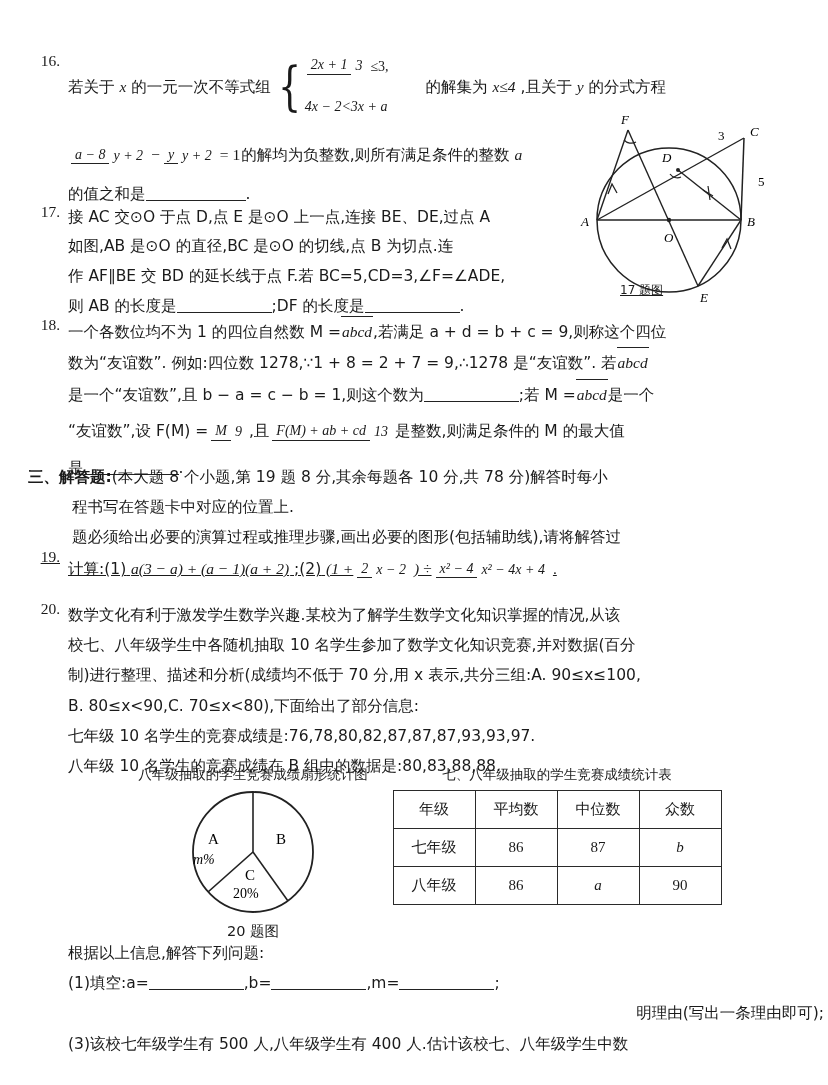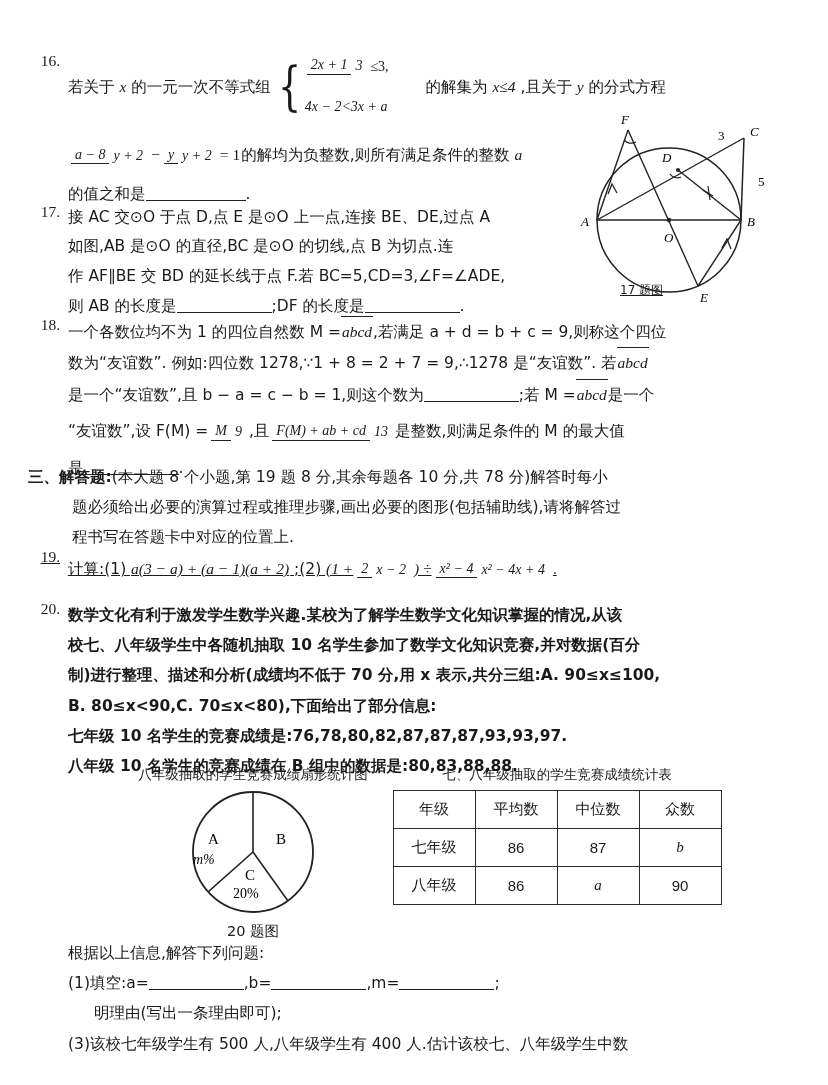--- a/index.html
+++ b/index.html
@@ -46,21 +46,21 @@
   .sec .lab{font-weight:bold;font-family:"DejaVu Sans","Liberation Sans",sans-serif;white-space:nowrap;}
 
   
   .statsrow{position:relative;height:175px;}
   .piewrap{position:absolute;left:118px;top:0;width:270px;text-align:center;}
   .pietitle{font-size:13.5px;font-family:"DejaVu Sans","Liberation Sans",sans-serif;}
   .tablewrap{position:absolute;left:392px;top:0;width:330px;text-align:center;}
   table.stat{border-collapse:collapse;margin:6px auto 0 auto;}
   table.stat td{border:1.6px solid #2a2a2a;width:79px;height:35px;text-align:center;
       font-size:15px;font-family:"DejaVu Sans","Liberation Sans",sans-serif;}
-  table.stat td.num{font-family:Liberation Sans, sans-serif;font-style:normal;text-align:center;}
+  table.stat td.num{font-family:Liberation Serif, serif;font-style:normal;text-align:center;}
   table.stat td.var{font-family:"Liberation Serif",serif;font-style:italic;}
   .piecap{font-size:14.5px;font-family:"DejaVu Sans","Liberation Sans",sans-serif;margin-top:2px;}
 </style>
 </head>
 <body>
 
 <div class="page">
 
   <div class="q" style="position:absolute;left:24px;top:52px;width:780px;">
     <div class="qnum">16.</div>
@@ -186,22 +186,22 @@
       </div>
     </div>
   </div>
 
   <div class="sec" style="position:absolute;left:28px;top:462px;width:790px;">
     <div style="width:44px;flex:0 0 44px;"></div>
     <div style="flex:1;margin-left:-44px;">
       <div class="line">
         <span class="lab">三、解答题:</span><span class="cn">(本大题 8 个小题,第 19 题 8 分,其余每题各 10 分,共 78 分)解答时每小</span>
       </div>
+      <div class="line cn" style="margin-left:44px;">程书写在答题卡中对应的位置上.</div>
       <div class="line cn" style="margin-left:44px;">题必须给出必要的演算过程或推理步骤,画出必要的图形(包括辅助线),请将解答过</div>
-      <div class="line cn" style="margin-left:44px;">程书写在答题卡中对应的位置上.</div>
     </div>
   </div>
 
   <div class="q" style="position:absolute;left:24px;top:548px;width:790px;text-decoration:underline;">
     <div class="qnum">19.</div>
     <div class="qbody">
       <div class="line" style="line-height:2.7;">
         <span class="cn">计算:(1)</span>
         <span class="mi">a(3 − a) + (a − 1)(a + 2)</span>
         <span class="cn">;(2)</span>
@@ -211,21 +211,21 @@
           </span><span class="mi">) ÷</span><span class="frac">
             <span class="num">x² − 4</span>
             <span class="den">x² − 4x + 4</span>
           </span><span class="mn">.</span>
       </div>
     </div>
   </div>
 
   <div class="q" style="position:absolute;left:24px;top:600px;width:800px;">
     <div class="qnum">20.</div>
-    <div class="qbody" style="line-height:1.95;font-weight:bold;">
+    <div class="qbody" style="line-height:1.95;">
       <div class="line cn">数学文化有利于激发学生数学兴趣.某校为了解学生数学文化知识掌握的情况,从该</div>
       <div class="line cn">校七、八年级学生中各随机抽取 10 名学生参加了数学文化知识竞赛,并对数据(百分</div>
       <div class="line cn">制)进行整理、描述和分析(成绩均不低于 70 分,用 x 表示,共分三组:A. 90≤x≤100,</div>
       <div class="line cn">B. 80≤x&lt;90,C. 70≤x&lt;80),下面给出了部分信息:</div>
       <div class="line cn">七年级 10 名学生的竞赛成绩是:76,78,80,82,87,87,87,93,93,97.</div>
       <div class="line cn">八年级 10 名学生的竞赛成绩在 B 组中的数据是:80,83,88,88.</div>
     </div>
   </div>
 
   <div class="statsrow" style="position:absolute;left:0;top:766px;width:828px;padding-left:16px;">
@@ -273,18 +273,18 @@
       </tbody>
         </table>
     </div>
   </div>
 
   <div style="position:absolute;left:68px;top:938px;width:756px;font-size:15.5px;line-height:1.95;">
     <div class="line cn">根据以上信息,解答下列问题:</div>
     <div class="line">
       <span class="cn">(1)填空:a=</span><span class="blank b95"></span><span class="cn">,b=</span><span class="blank b95"></span><span class="cn">,m=</span><span class="blank b95"></span><span class="cn">;</span>
     </div>
-    <div class="line cn" style="margin-left:26px;">明理由(写出一条理由即可);</div>
+    <div class="line cn" style="margin-left:26px;text-align:right;">明理由(写出一条理由即可);</div>
     <div class="line cn">(3)该校七年级学生有 500 人,八年级学生有 400 人.估计该校七、八年级学生中数</div>
 
   </div>
 
 </div>
 
 </body></html>

